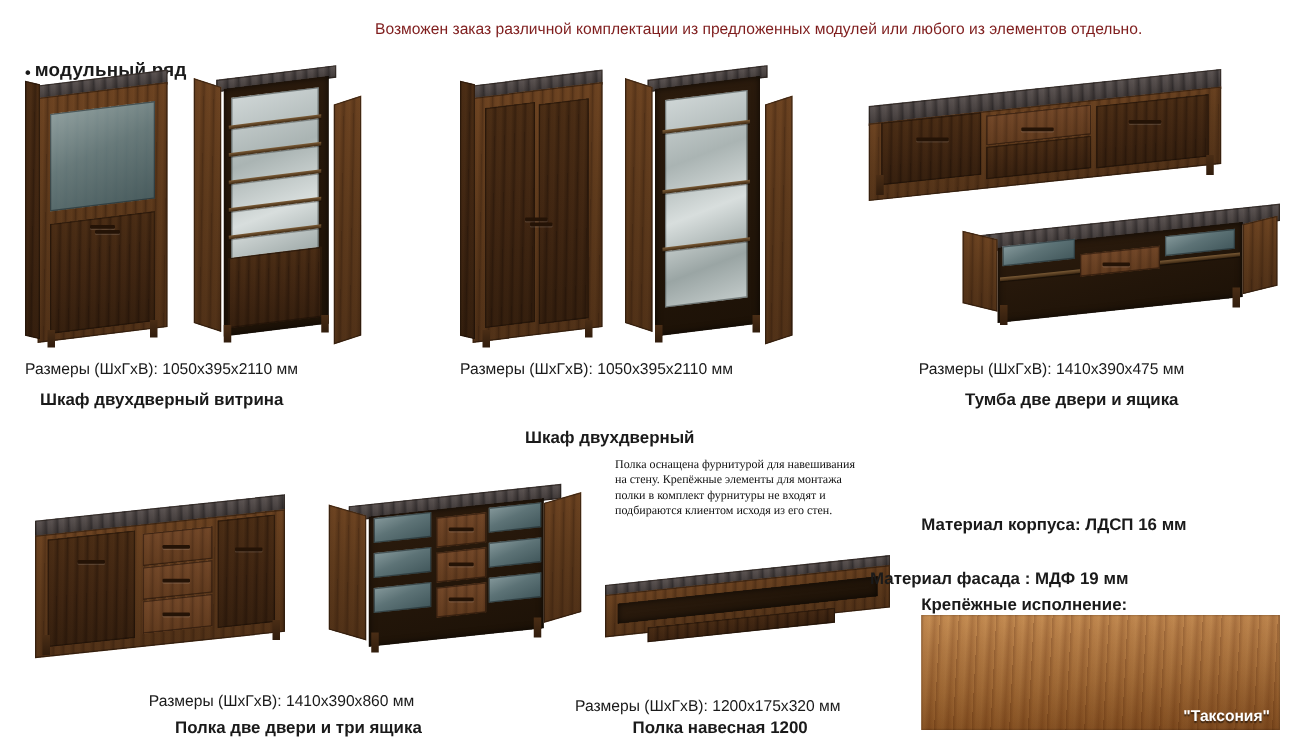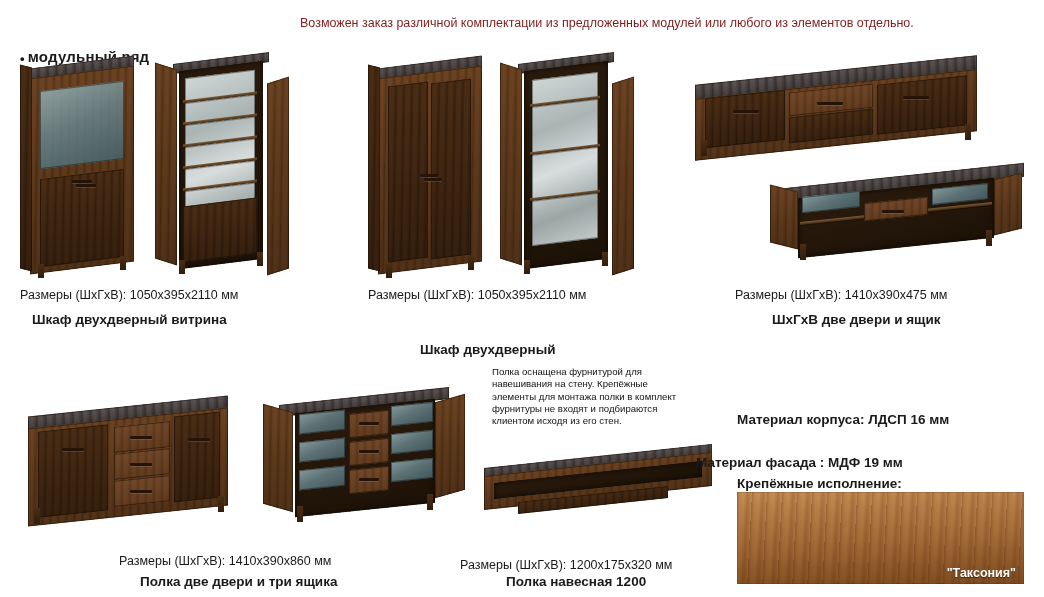--- a/index.html
+++ b/index.html
@@ -48,20 +48,21 @@
     white-space: nowrap;
   }
 
   
   .shelf-note {
     left: 492px; top: 366px;
     width: 200px;
     font-size: 9.6px;
     line-height: 1.28;
     color: #111;
+    font-family: Liberation Serif, serif;
   }
 
   
   .mat-line {
     font-size: 13.5px;
     font-weight: bold;
     white-space: nowrap;
   }
   .swatch {
     left: 737px; top: 492px;
@@ -251,21 +252,21 @@
   <div class="glass" style="left:172px; top:14px; width:56px; height:16px; transform:skewY(-6deg);"></div>
   <div class="drawerface" style="left:104px; top:28px; width:64px; height:18px; transform:skewY(-6deg);"></div>
   <div class="handle" style="left:122px; top:38px; width:22px;"></div>
   <div class="wood" style="left:10px; top:16px; width:28px; height:58px; transform:skewY(14deg);"></div>
   <div class="wood" style="left:234px; top:4px; width:28px; height:56px; transform:skewY(-14deg);"></div>
   <div class="leg" style="left:40px; top:72px; width:6px; height:16px;"></div>
   <div class="leg" style="left:226px; top:58px; width:6px; height:16px;"></div>
 </div>
 
 <div class="abs cap-size" style="left:735px; top:288px;">Размеры (ШхГхВ): 1410х390х475 мм</div>
-<div class="abs cap-name" style="left:772px; top:312px;">ШхГхВ две двери и ящик</div>
+<div class="abs cap-name" style="left:772px; top:312px;">Тумба две двери и ящика</div>
 
 <div class="fig" style="left:18px; top:402px; width:220px; height:140px;">
   <div class="wood top" style="left:10px; top:4px; width:200px; height:14px; transform:skewY(-6deg);"></div>
   <div class="wood" style="left:10px; top:16px; width:200px; height:98px; transform:skewY(-6deg);"></div>
   <div class="wood dark" style="left:20px; top:26px; width:70px; height:86px; transform:skewY(-6deg);"></div>
   <div class="drawerface" style="left:96px; top:22px; width:56px; height:26px; transform:skewY(-6deg);"></div>
   <div class="drawerface" style="left:96px; top:49px; width:56px; height:26px; transform:skewY(-6deg);"></div>
   <div class="drawerface" style="left:96px; top:76px; width:56px; height:26px; transform:skewY(-6deg);"></div>
   <div class="wood dark" style="left:156px; top:12px; width:46px; height:86px; transform:skewY(-6deg);"></div>
   <div class="handle" style="left:44px; top:46px; width:22px;"></div>

